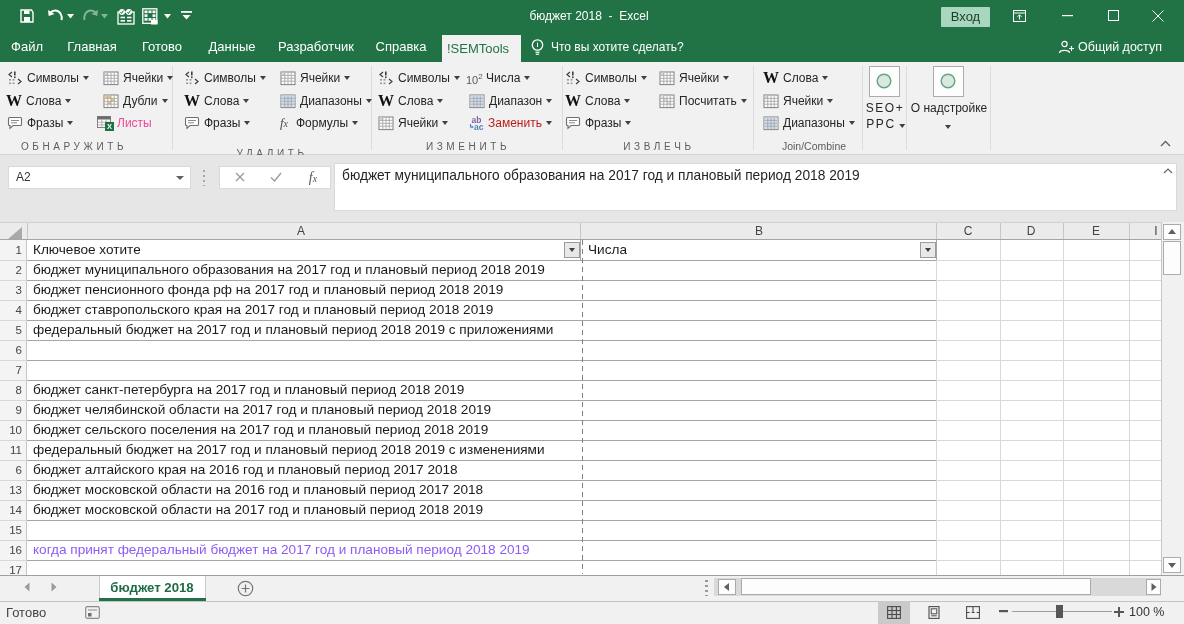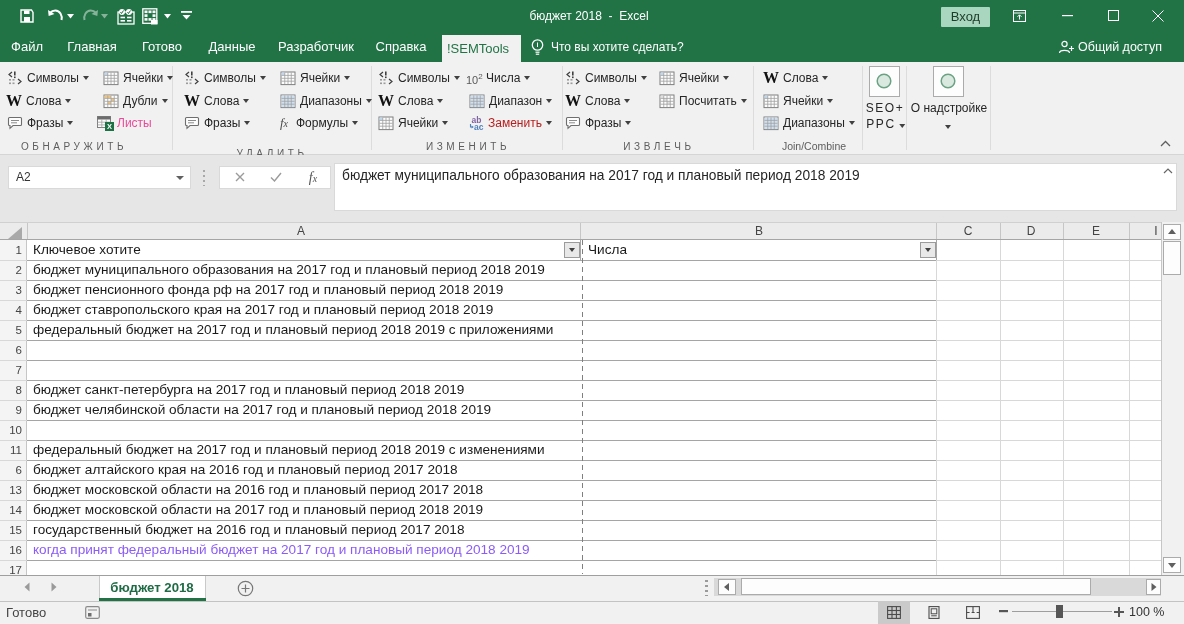--- a/index.html
+++ b/index.html
@@ -643,25 +643,25 @@
 <div style="position:absolute;left:580px;top:240px;width:1px;height:20px;background:#a5a5a5;"></div>
 <div style="position:absolute;left:936px;top:240px;width:1px;height:20px;background:#a5a5a5;"></div>
 <div class="ab" style="left:582px;top:240px;width:1px;height:334px;background-image:repeating-linear-gradient(#7f7f7f 0 5px, transparent 5px 9px);"></div>
 <div style="position:absolute;left:33px;top:240px;height:20px;line-height:20px;white-space:nowrap;font-size:13.6px;color:#1a1a1a;">Ключевое хотите</div>
 <div style="position:absolute;left:33px;top:260px;height:20px;line-height:20px;white-space:nowrap;font-size:13.6px;color:#1a1a1a;">бюджет муниципального образования на 2017 год и плановый период 2018 2019</div>
 <div style="position:absolute;left:33px;top:280px;height:20px;line-height:20px;white-space:nowrap;font-size:13.6px;color:#1a1a1a;">бюджет пенсионного фонда рф на 2017 год и плановый период 2018 2019</div>
 <div style="position:absolute;left:33px;top:300px;height:20px;line-height:20px;white-space:nowrap;font-size:13.6px;color:#1a1a1a;">бюджет ставропольского края на 2017 год и плановый период 2018 2019</div>
 <div style="position:absolute;left:33px;top:320px;height:20px;line-height:20px;white-space:nowrap;font-size:13.6px;color:#1a1a1a;">федеральный бюджет на 2017 год и плановый период 2018 2019 с приложениями</div>
 <div style="position:absolute;left:33px;top:380px;height:20px;line-height:20px;white-space:nowrap;font-size:13.6px;color:#1a1a1a;">бюджет санкт-петербурга на 2017 год и плановый период 2018 2019</div>
 <div style="position:absolute;left:33px;top:400px;height:20px;line-height:20px;white-space:nowrap;font-size:13.6px;color:#1a1a1a;">бюджет челябинской области на 2017 год и плановый период 2018 2019</div>
+<div style="position:absolute;left:33px;top:420px;height:20px;line-height:20px;white-space:nowrap;font-size:13.6px;color:#1a1a1a;">бюджет сельского поселения на 2017 год и плановый период 2018 2019</div>
 <div style="position:absolute;left:33px;top:440px;height:20px;line-height:20px;white-space:nowrap;font-size:13.6px;color:#1a1a1a;">федеральный бюджет на 2017 год и плановый период 2018 2019 с изменениями</div>
 <div style="position:absolute;left:33px;top:460px;height:20px;line-height:20px;white-space:nowrap;font-size:13.6px;color:#1a1a1a;">бюджет алтайского края на 2016 год и плановый период 2017 2018</div>
 <div style="position:absolute;left:33px;top:480px;height:20px;line-height:20px;white-space:nowrap;font-size:13.6px;color:#1a1a1a;">бюджет московской области на 2016 год и плановый период 2017 2018</div>
 <div style="position:absolute;left:33px;top:500px;height:20px;line-height:20px;white-space:nowrap;font-size:13.6px;color:#1a1a1a;">бюджет московской области на 2017 год и плановый период 2018 2019</div>
-<div style="position:absolute;left:33px;top:520px;height:20px;line-height:20px;white-space:nowrap;font-size:13.6px;color:#1a1a1a;">государственный бюджет на 2016 год и плановый период 2017 2018</div>
 <div style="position:absolute;left:33px;top:540px;height:20px;line-height:20px;white-space:nowrap;font-size:13.6px;color:#8b5cf6;">когда принят федеральный бюджет на 2017 год и плановый период 2018 2019</div>
 <div style="position:absolute;left:588px;top:240px;height:20px;line-height:20px;white-space:nowrap;font-size:13.6px;color:#1a1a1a;">Числа</div>
 <div style="position:absolute;left:564px;top:242px;width:16px;height:16px;background:#e8e8e8;border:1px solid #9b9b9b;box-sizing:border-box;">
       <span style="display:block;margin:5px auto 0;width:0;height:0;border-left:3.5px solid transparent;border-right:3.5px solid transparent;border-top:4.5px solid #3f3f3f;"></span>
     </div>
 <div style="position:absolute;left:920px;top:242px;width:16px;height:16px;background:#e8e8e8;border:1px solid #9b9b9b;box-sizing:border-box;">
       <span style="display:block;margin:5px auto 0;width:0;height:0;border-left:3.5px solid transparent;border-right:3.5px solid transparent;border-top:4.5px solid #3f3f3f;"></span>
     </div>
 <div style="position:absolute;left:1161px;top:222px;width:23px;height:353px;background:#f1f1f1;border-left:1px solid #c6c6c6;"></div>
 <div class="ab" style="left:1163px;top:224px;width:18px;height:16px;background:#fdfdfd;border:1px solid #ababab;"></div>

